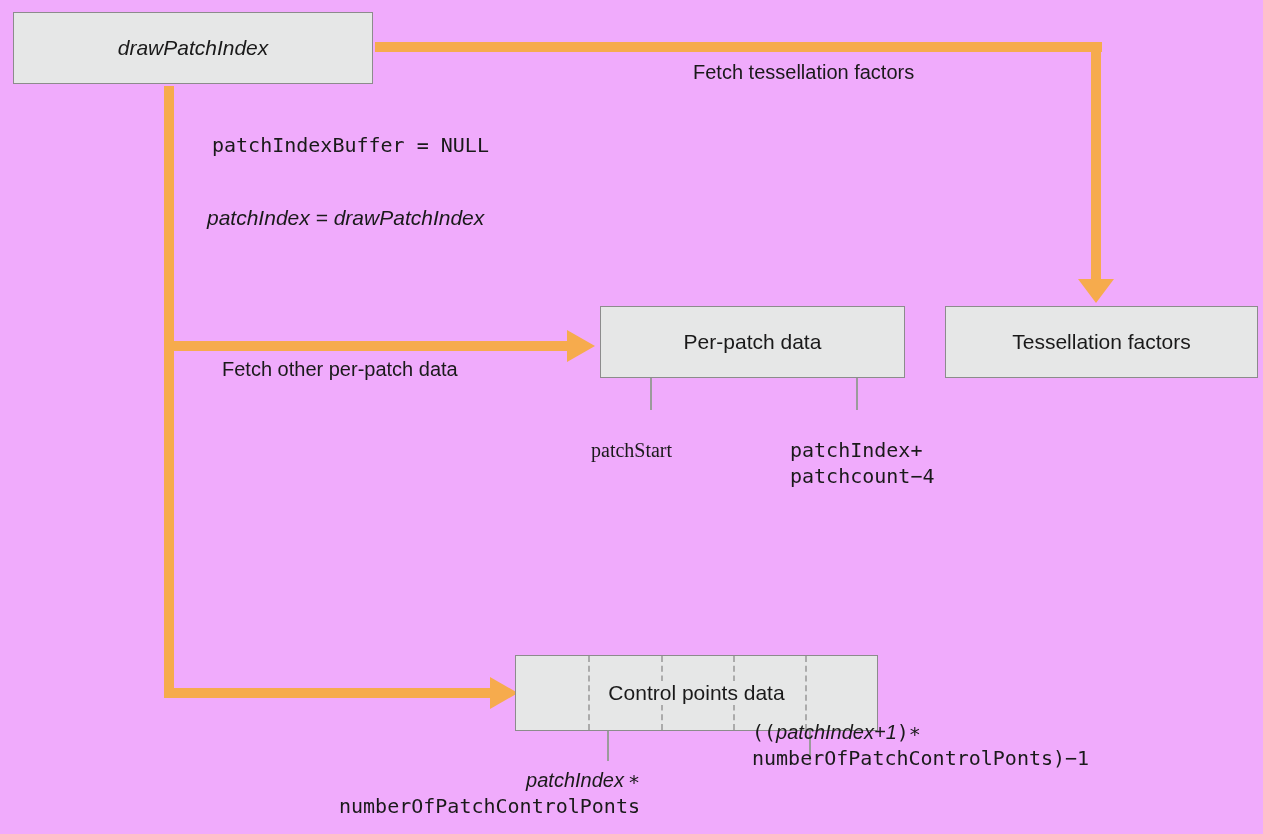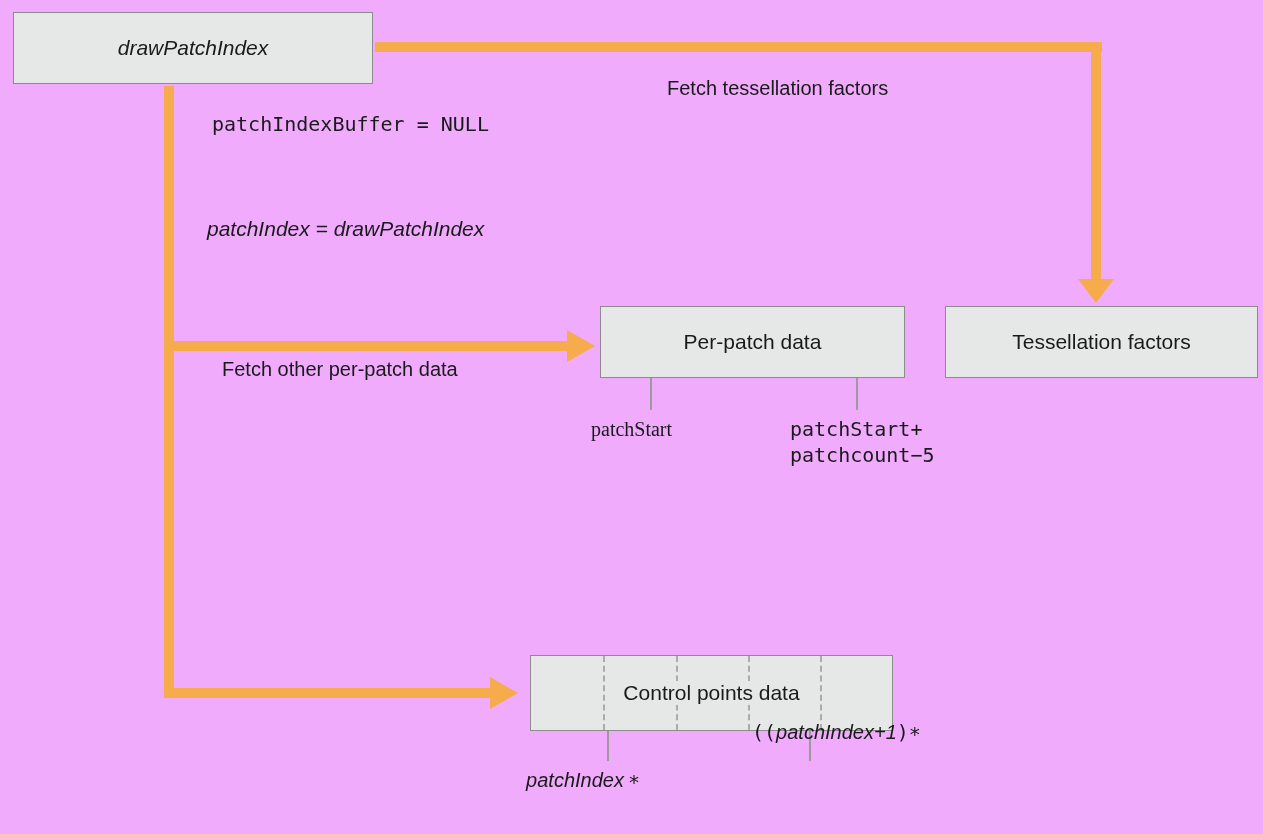--- a/index.html
+++ b/index.html
@@ -27,21 +27,21 @@
   .ah{position:absolute;width:0;height:0;}
   .ah-down{border-left:18px solid transparent;border-right:18px solid transparent;border-top:24px solid #f6ab4d;}
   .ah-right{border-top:16px solid transparent;border-bottom:16px solid transparent;border-left:28px solid #f6ab4d;}
   
   .tick{position:absolute;width:2px;background:#9b9b9b;}
   
   .dash{position:absolute;top:0;bottom:0;width:0;border-left:2px dashed #ababab;}
   .box-label-overlay{position:relative;z-index:2;background:#e6e7e7;padding:0 10px;}
   
   .lbl{position:absolute;font-size:20px;white-space:nowrap;}
-  .lbl-mono{position:absolute;font-family:"DejaVu Sans Mono",monospace;font-size:20px;white-space:nowrap;line-height:26px;}
+  .lbl-mono{position:absolute;font-family:"DejaVu Sans Mono",monospace;font-size:20px;white-space:nowrap;line-height:26px;margin-top:21px;}
   .lbl-italic{position:absolute;font-style:italic;font-size:21px;white-space:nowrap;}
   .mixed{font-size:20px;line-height:26px;}
   .mixed .var{font-style:italic;font-family:"Liberation Sans",sans-serif;}
   .star{font-family:"DejaVu Sans Mono",monospace;position:relative;top:0.12em;font-style:normal;}
   .ta-right{text-align:right;}
 </style>
 </head>
 <body>
 
 <div class="canvas">
@@ -63,48 +63,50 @@
   </div>
 
   <div class="box" style="left:945px;top:306px;width:313px;height:72px;">
     <span>Tessellation factors</span>
   </div>
 
   <div class="box" style="left:600px;top:306px;width:305px;height:72px;">
     <span>Per-patch data</span>
   </div>
 
-  <div class="box" style="left:530px;top:655px;width:363px;height:76px;">
+  <div class="box" style="left:515px;top:655px;width:363px;height:76px;">
     <div class="dash" style="left:72px;"></div>
     <div class="dash" style="left:145px;"></div>
     <div class="dash" style="left:217px;"></div>
     <div class="dash" style="left:289px;"></div>
     <span class="box-label-overlay">Control points data</span>
   </div>
 
   <div class="tick" style="left:650px;top:378px;height:32px;"></div>
   <div class="tick" style="left:856px;top:378px;height:32px;"></div>
   <div class="tick" style="left:607px;top:731px;height:30px;"></div>
   <div class="tick" style="left:809px;top:731px;height:30px;"></div>
 
-  <div class="lbl" style="left:667px;top:61px;margin-top:16px;">Fetch tessellation factors</div>
+  <div class="lbl" style="left:693px;top:61px;">Fetch tessellation factors</div>
   <div class="lbl" style="left:222px;top:358px;">Fetch other per-patch data</div>
 
   <div class="lbl-mono" style="left:212px;top:111px;">patchIndexBuffer = NULL</div>
 
-  <div class="lbl-italic" style="left:207px;top:206px;margin-top:11px;">patchIndex = drawPatchIndex</div>
+  <div class="lbl-italic" style="left:207px;top:206px;">patchIndex = drawPatchIndex</div>
 
   <div class="lbl-mono" style="left:591px;top:416px;font-family:Liberation Serif, serif;">patchStart</div>
 
   <div class="lbl-mono" style="left:790px;top:416px;">
-    <div>patchStart+</div>
-    <div>patchcount−5</div>
+    <div>patchIndex+</div>
+    <div>patchcount−4</div>
   </div>
 
   <div class="lbl mixed ta-right" style="left:290px;top:761px;width:350px;margin-top:6px;">
     <div><span class="var">patchIndex</span> <span class="star">*</span></div>
+    <div class="mono">numberOfPatchControlPonts</div>
   </div>
 
   <div class="lbl mixed" style="left:752px;top:719px;">
     <div><span class="mono">((</span><span class="var">patchIndex+1</span><span class="mono">)</span><span class="star">*</span></div>
+    <div class="mono">numberOfPatchControlPonts)−1</div>
   </div>
 
 </div>
 
 </body></html>

